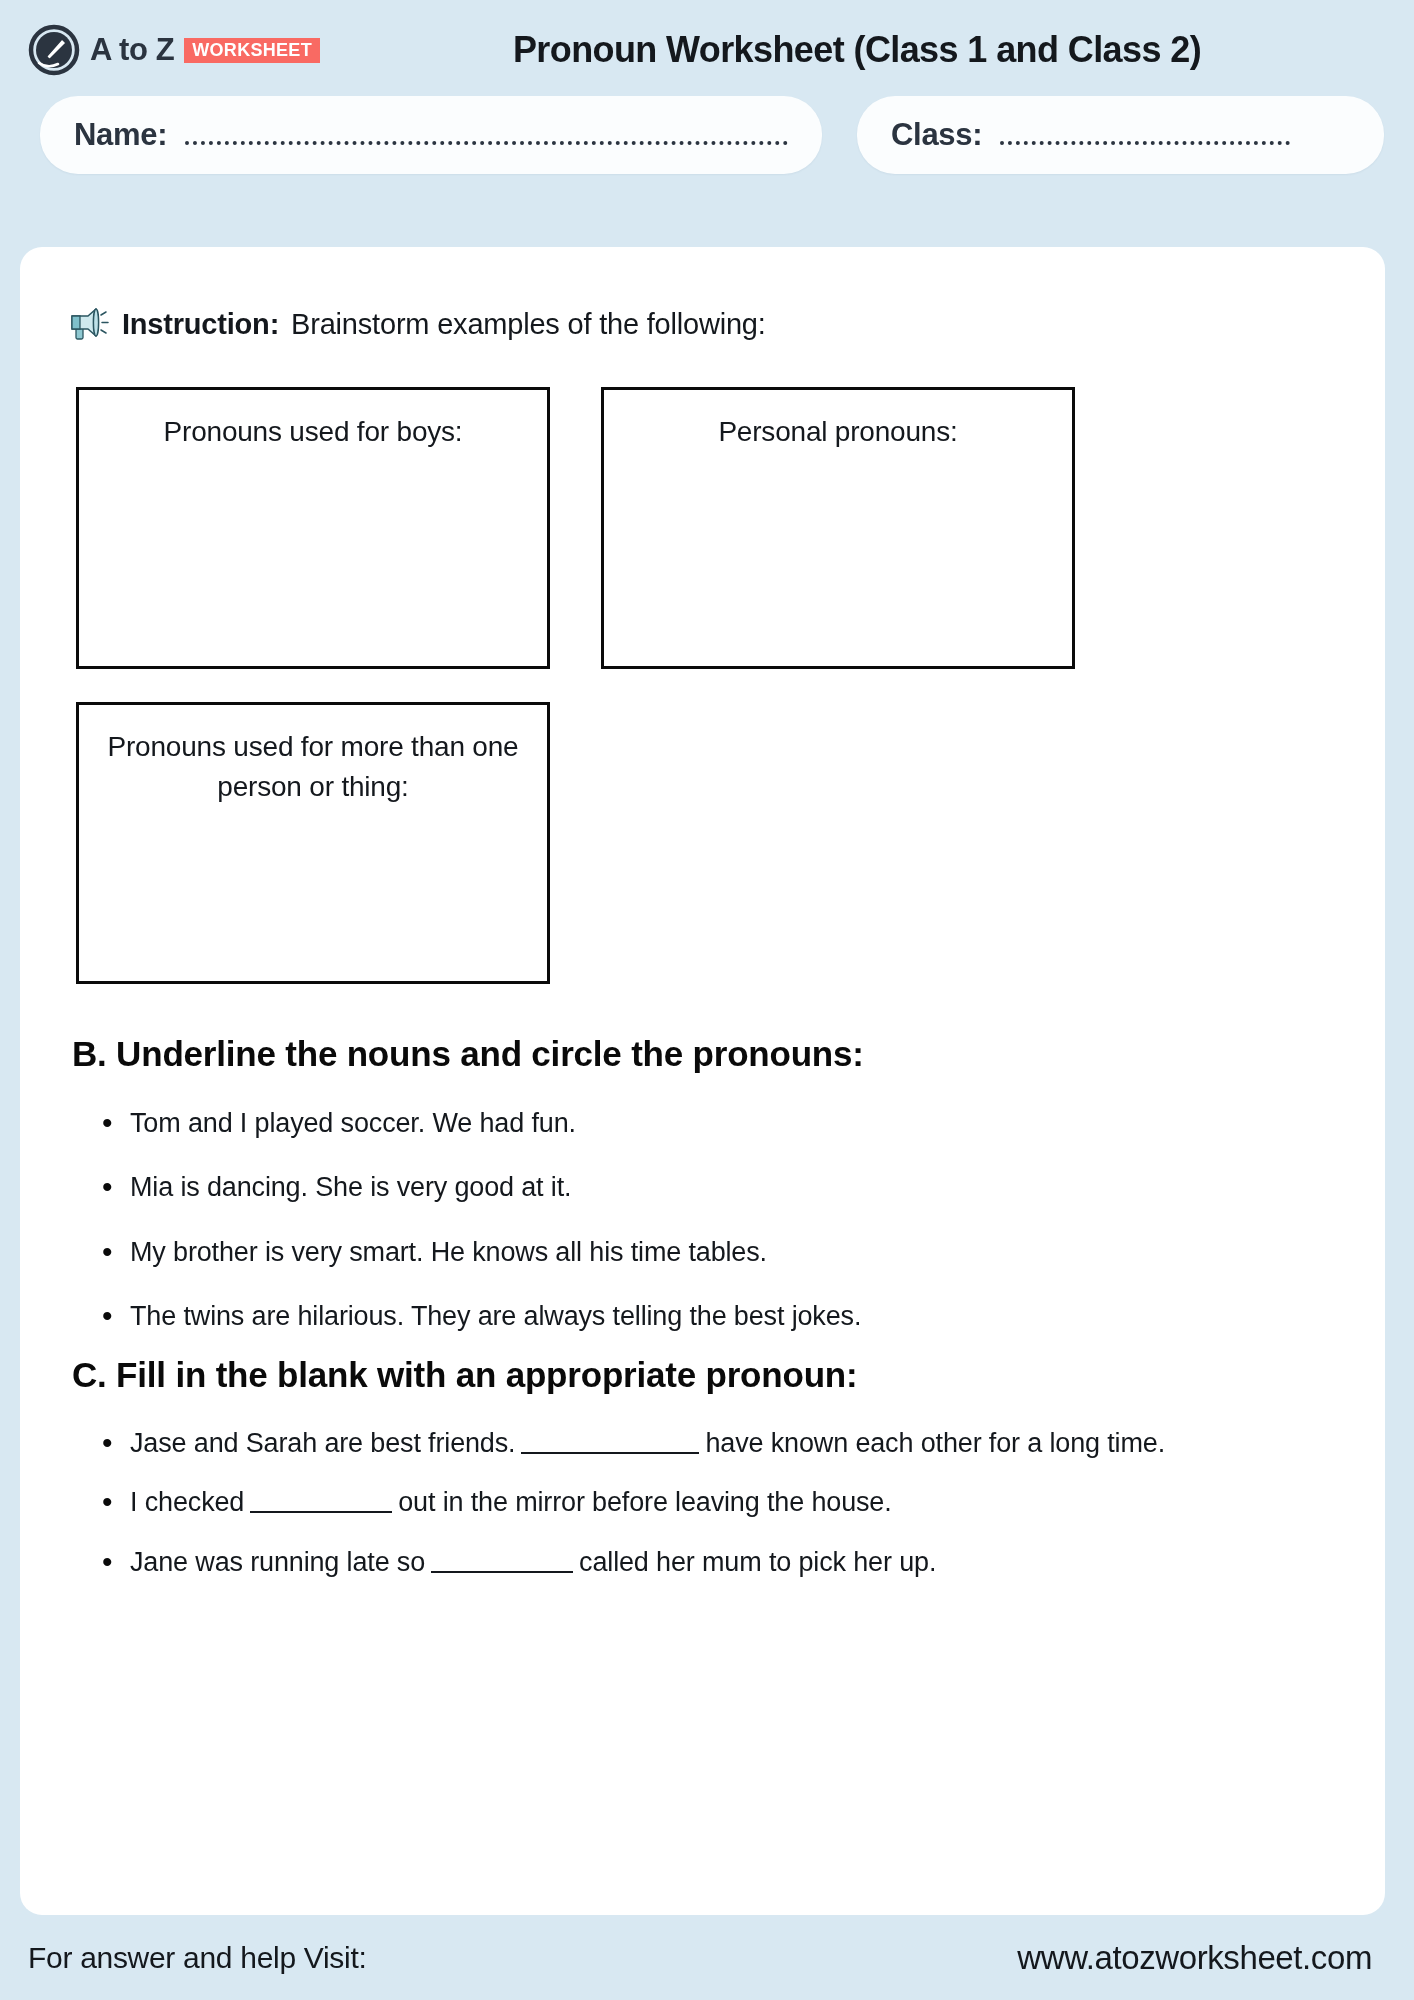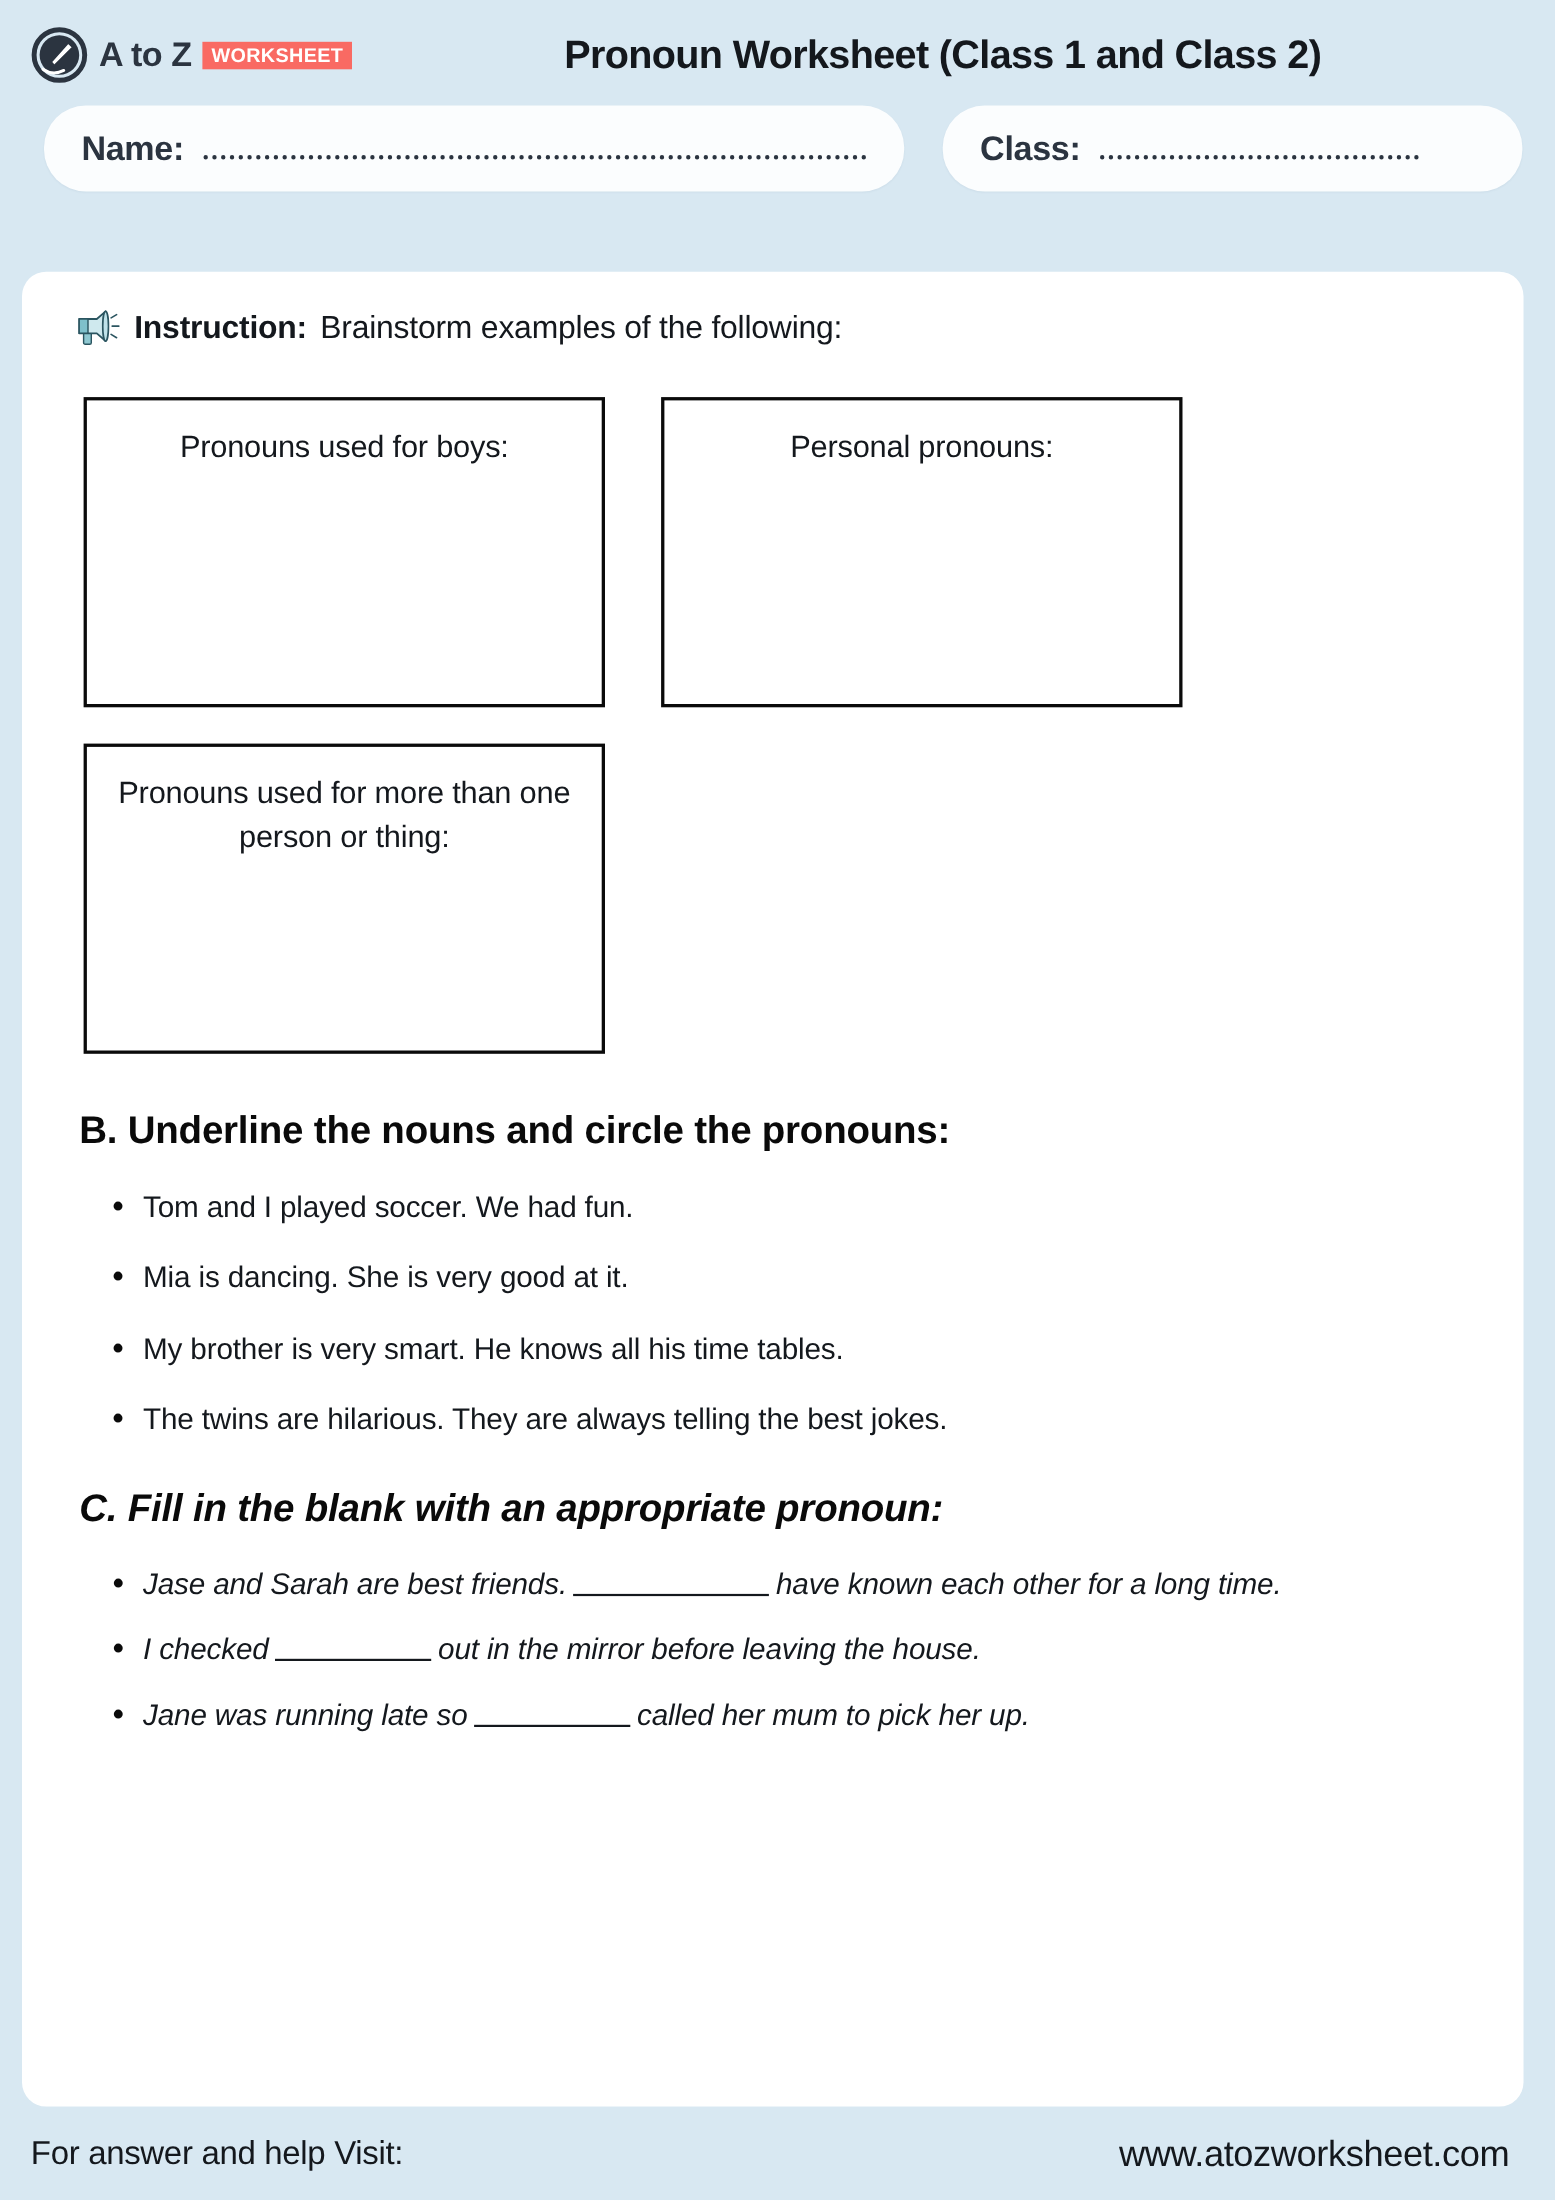--- a/index.html
+++ b/index.html
@@ -111,21 +111,21 @@
 
   
   .sheet {
     position: absolute;
     left: 20px;
     top: 247px;
     width: 1365px;
     height: 1668px;
     background: #ffffff;
     border-radius: 22px;
-    padding: 20px 42px 0 42px;
+    padding: 46px 42px 0 42px;
     overflow: hidden;
   }
 
   
   .instruction-row {
     display: flex;
     align-items: center;
     gap: 12px;
     margin-top: 10px;
     margin-left: 6px;
@@ -177,21 +177,21 @@
   
   .section-heading {
     font-size: 35px;
     font-weight: 700;
     color: #0a0a0a;
     letter-spacing: -0.2px;
     margin-left: 10px;
   }
 
   .section-b { margin-top: 50px; }
-  .section-c { margin-top: 43px; font-style: italic; }
+  .section-c { margin-top: 20px; }
 
   ul.item-list {
     list-style: none;
     margin: 0;
     padding: 0;
   }
 
   ul.item-list li {
     position: relative;
     font-size: 27px;

